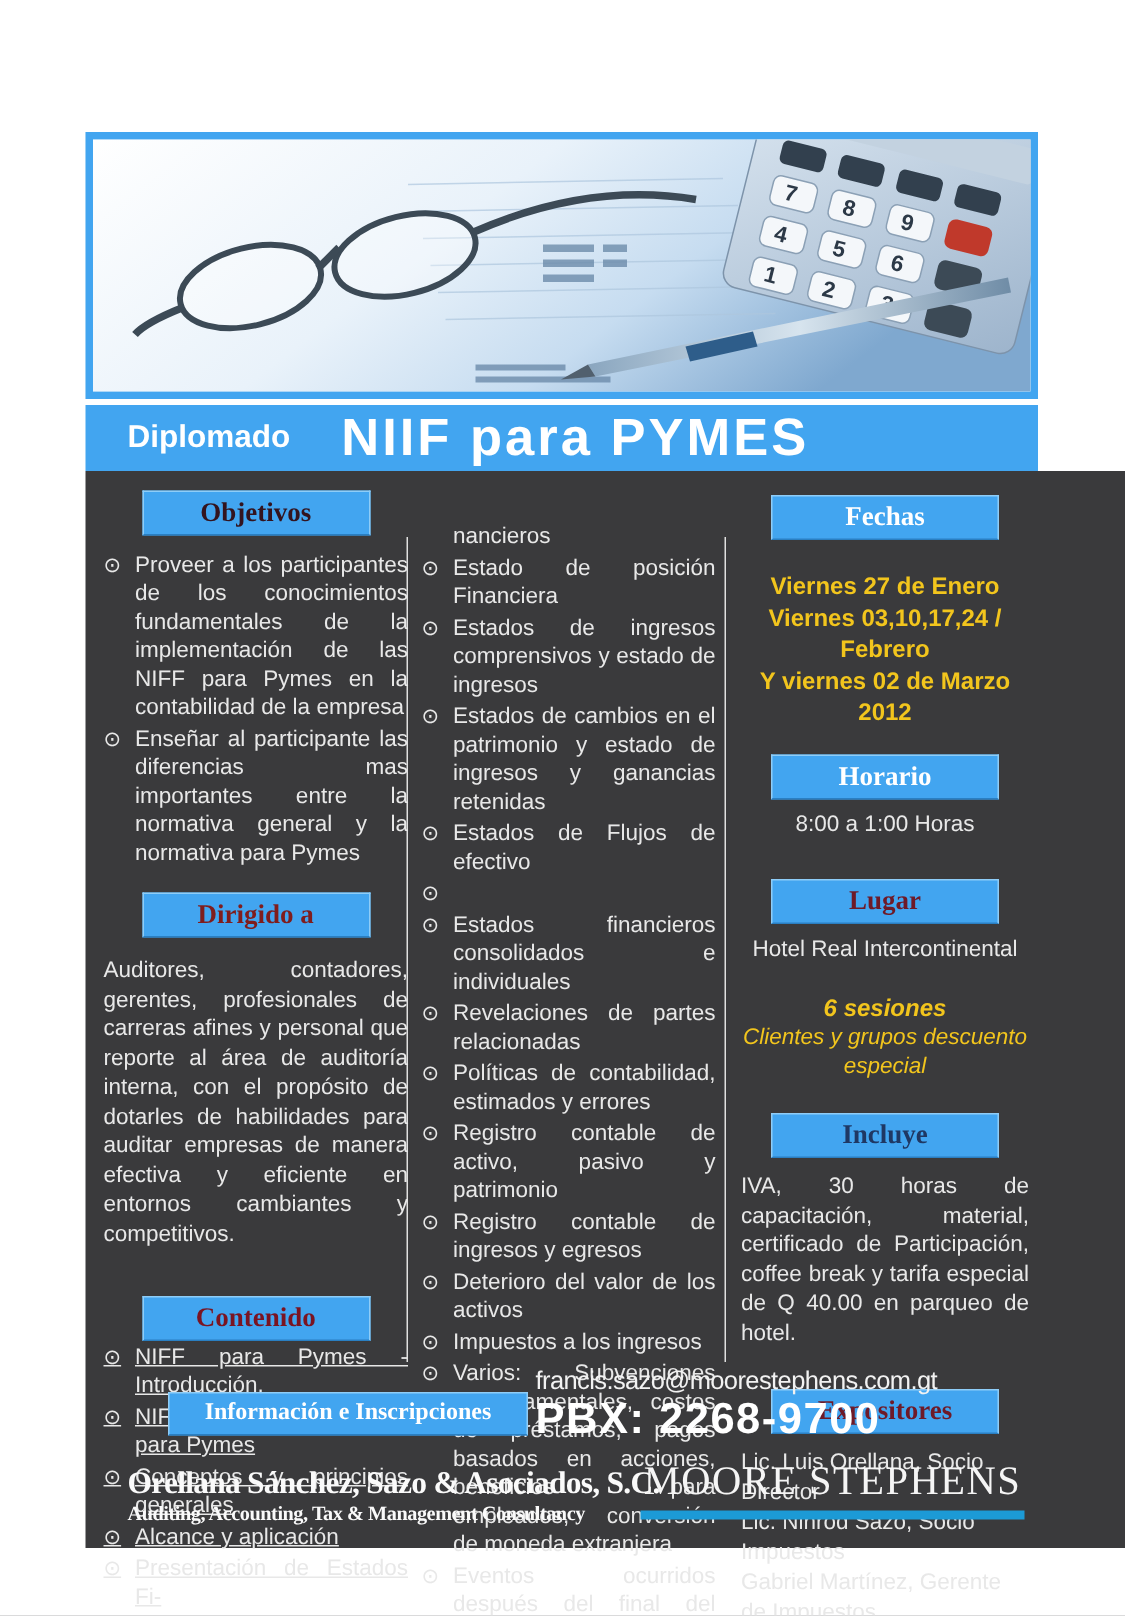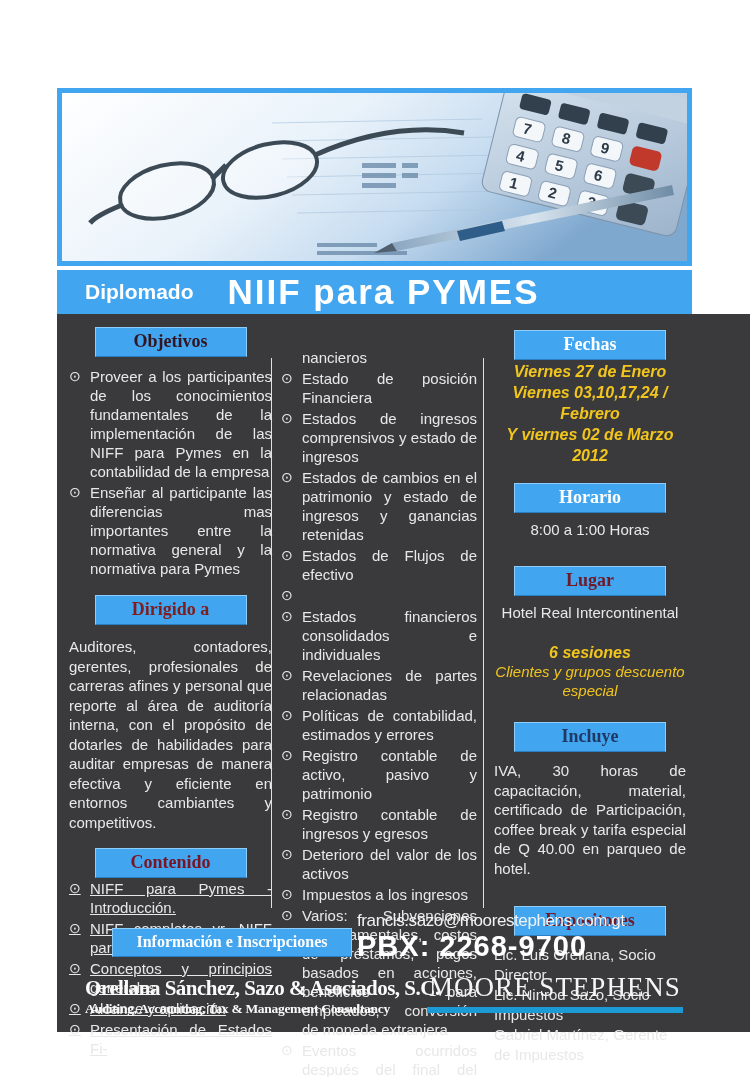--- a/index.html
+++ b/index.html
@@ -175,21 +175,21 @@
 
           <div class="item">
             <span class="bullet"></span>
             <span class="txt">Enseñar al participante las diferencias mas importantes entre la normativa general y la normativa para Pymes</span>
           </div>
         </div>
       <div class="btn" style="margin-top:17px;">
         <span style="color: #7f1d1d;">Dirigido a</span>
       </div>
       <div class="para" style="margin-top:12px;">Auditores, contadores, gerentes, profesionales de carreras afines y personal que reporte al área de auditoría interna, con el propósito de dotarles de habilidades para auditar empresas de manera efectiva y eficiente en entornos cambiantes y competitivos.</div>
-      <div class="btn" style="margin-top:16px;">
+      <div class="btn" style="margin-top:32px;">
         <span style="color: rgb(122, 20, 34);">Contenido</span>
       </div>
       <div class="list" style="margin-top:1px;text-decoration:underline;">
 
           <div class="item">
             <span class="bullet"></span>
             <span class="txt">NIFF para Pymes - Introducción.</span>
           </div>
 
           <div class="item">
@@ -287,21 +287,21 @@
             <span class="txt">Eventos ocurridos después del final del período de presentación del reporte</span>
           </div>
 
         </div>
     </div>
 
     <div class="col col-right center">
       <div class="btn" style="margin-top:16px;">
         <span style="color: rgb(255, 255, 255);">Fechas</span>
       </div>
-      <div class="dates yellow" style="margin-top:1px;font-style:italic;">
+      <div class="dates yellow" style="margin-top:21px;">
 
       <div>Viernes 27 de Enero</div>
           <div>Viernes 03,10,17,24 / Febrero</div>
           <div>Y viernes 02 de Marzo 2012</div>
         </div>
       <div class="btn" style="margin-top:17px;">
         <span style="color: rgb(255, 255, 255);">Horario</span>
       </div>
       <div class="plainline" style="margin-top:7px;">
         <div>8:00 a 1:00 Horas</div>

